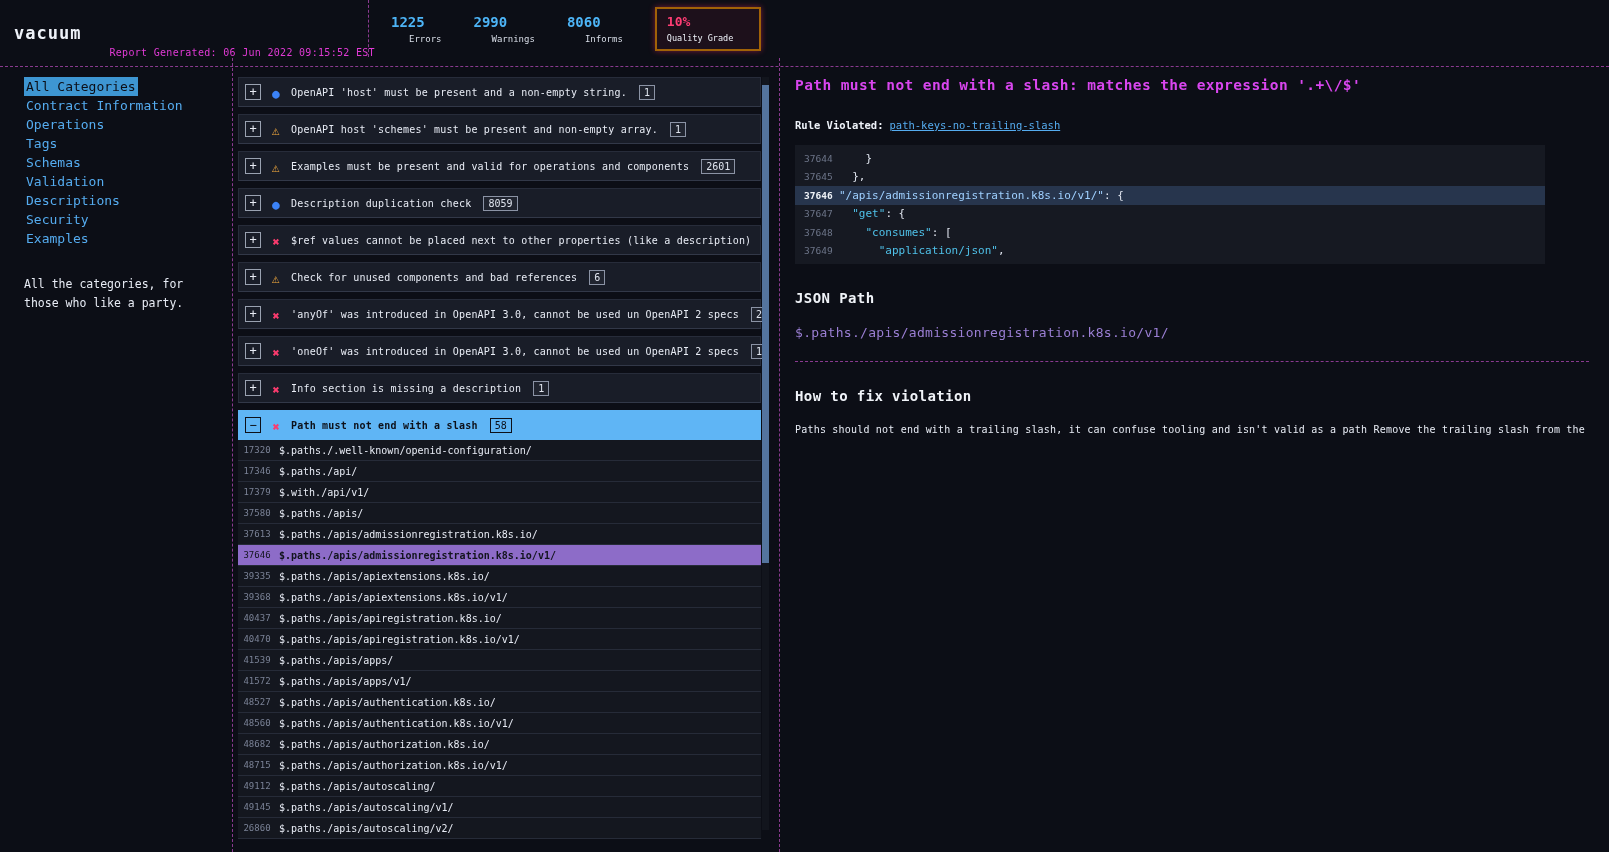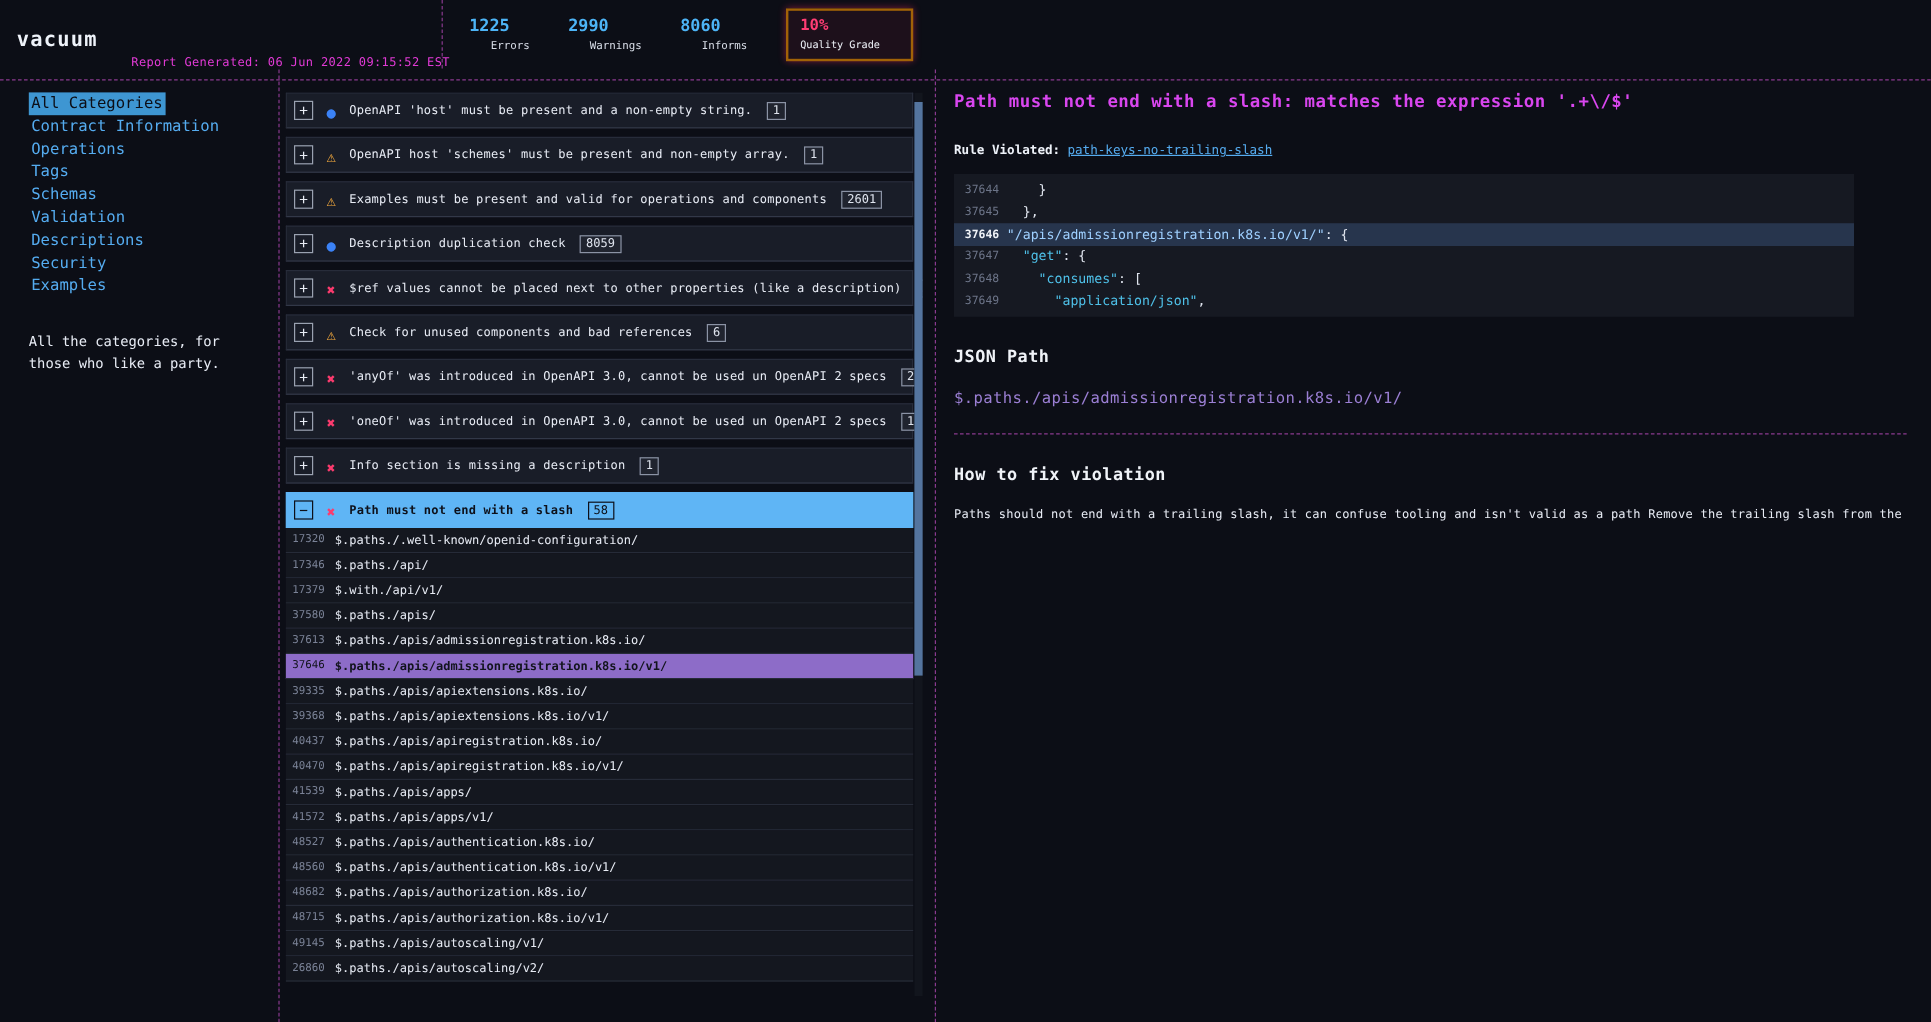--- a/index.html
+++ b/index.html
@@ -283,20 +283,24 @@
       <div class="violation-row">
         <span class="v-line">48682</span>
         <span class="v-path">$.paths./apis/authorization.k8s.io/</span>
       </div>
 
       <div class="violation-row">
         <span class="v-line">48715</span>
         <span class="v-path">$.paths./apis/authorization.k8s.io/v1/</span>
       </div>
 
+      <div class="violation-row">
+        <span class="v-line">49112</span>
+        <span class="v-path">$.paths./apis/autoscaling/</span>
+      </div>
 
       <div class="violation-row">
         <span class="v-line">49145</span>
         <span class="v-path">$.paths./apis/autoscaling/v1/</span>
       </div>
 
       <div class="violation-row">
         <span class="v-line">26860</span>
         <span class="v-path">$.paths./apis/autoscaling/v2/</span>
       </div>

